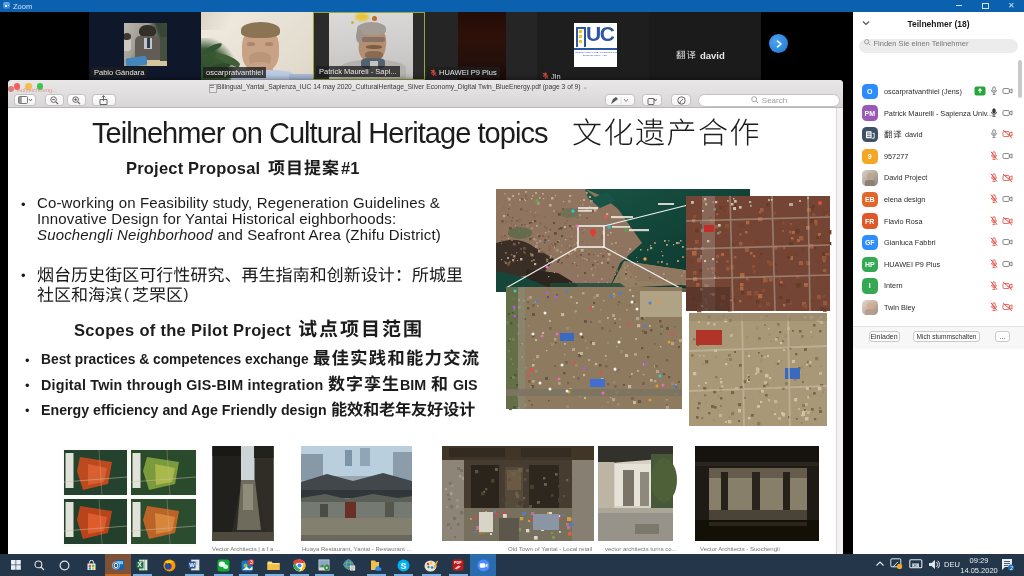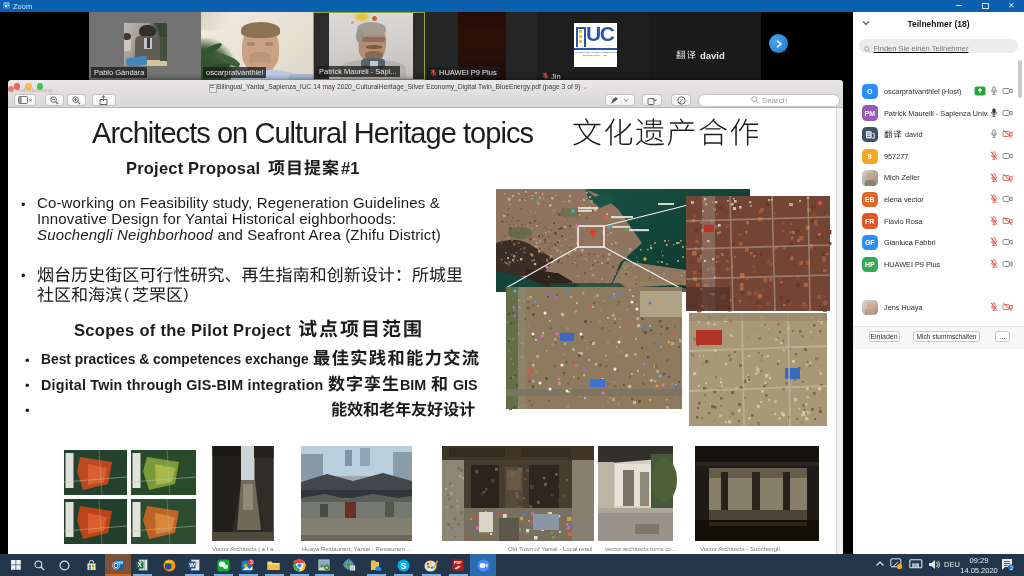--- a/index.html
+++ b/index.html
@@ -1,20 +1,20 @@
 <!DOCTYPE html>
 <html><head><meta charset="utf-8">
 <style>
 html,body{margin:0;padding:0;}
 body{width:1024px;height:576px;overflow:hidden;font-family:"Liberation Sans",sans-serif;background:#000;}
 .ab{position:absolute;}
 .screen{position:relative;width:1024px;height:576px;background:#000;overflow:hidden;}
 .lbl{position:absolute;left:2px;bottom:2px;background:rgba(30,30,30,.78);color:#e8e8e8;
 font-size:7.5px;line-height:9px;padding:1px 3px;white-space:nowrap;display:flex;align-items:center;gap:2px;}
-.cellbg{position:absolute;top:0;bottom:0;background:#737373;}
+.cellbg{position:absolute;top:0;bottom:0;background:#0f172a;}
 .btnmac{position:absolute;height:12px;background:linear-gradient(#fdfdfd,#f4f2f2);border:1px solid #c3c1c1;border-radius:3.5px;box-sizing:border-box;display:flex;align-items:center;justify-content:center;}
 .prow{position:absolute;left:853px;width:171px;height:21.6px;}
 .pav{position:absolute;left:9px;top:3px;width:15.5px;height:15.5px;border-radius:4.5px;color:#fff;font-weight:bold;font-size:7px;display:flex;align-items:center;justify-content:center;}
 .pnm{position:absolute;left:31px;top:0;height:21.6px;display:flex;align-items:center;font-size:7.3px;color:#2a2a2a;white-space:nowrap;}
 .pic{display:block;}
 .tb-ic{position:absolute;top:555px;width:24px;height:20px;display:flex;align-items:center;justify-content:center;}
 .ul{position:absolute;top:574px;height:2px;background:#7fb2e0;}
 .cap{position:absolute;font-size:6px;color:#777;white-space:nowrap;}
 svg{display:block}
 </style></head><body>
@@ -189,21 +189,21 @@
 </div>
 <div class="ab" style="left:698px;top:93.5px;width:142px;height:13px;background:#fff;border:1px solid #c5c3c3;border-radius:7px;box-sizing:border-box;display:flex;align-items:center;justify-content:center;gap:3px;">
  <svg width="8" height="8" viewBox="0 0 9 9">
         <circle cx="3.6" cy="3.6" r="2.8" fill="none" stroke="#999" stroke-width="1"></circle>
         <line x1="5.8" y1="5.8" x2="8" y2="8" stroke="#999" stroke-width="1.1"></line>
       </svg>
  <span style="font-size:8px;color:#9a9a9a;">Search</span>
 </div>
 <div class="ab" style="left:836px;top:108px;width:7px;height:446px;background:#f4f2f2;border-left:1px solid #d8d6d6;box-sizing:border-box;"></div>
 
-<div class="ab" style="left:92px;top:116.5px;font-size:29px;letter-spacing:-0.95px;color:#1c1c1c;white-space:nowrap;">Architects on Cultural Heritage topics</div>
+<div class="ab" style="left:92px;top:116.5px;font-size:29px;letter-spacing:-0.95px;color:#1c1c1c;white-space:nowrap;">Teilnehmer on Cultural Heritage topics</div>
 <div class="ab" style="left:572px;top:116.8px;">
       <svg width="189" height="32" viewBox="0 0 189 32">
         <path fill="#1c1c1c" d="M12.9 1.7C13.9 3.1 14.9 5.2 15.4 6.4L16.9 5.9C16.4 4.6 15.3 2.7 14.3 1.2ZM1.6 6.8V8.2H6.2C8.1 12.9 10.7 17.1 13.9 20.4C10.6 23.4 6.4 25.6 1.3 27.2C1.6 27.5 2 28.2 2.2 28.5C7.3 26.8 11.6 24.5 15 21.4C18.5 24.7 22.8 27.1 27.8 28.4C28 28 28.5 27.4 28.8 27.1C23.8 25.8 19.6 23.5 16.1 20.4C19.3 17.2 21.8 13.2 23.7 8.2H28.5V6.8ZM15.1 19.4C11.9 16.3 9.4 12.5 7.7 8.2H22C20.3 12.7 18 16.4 15.1 19.4Z M57.9 6C55.6 9.4 52.3 12.6 48.8 15.3V1.9H47.3V16.4C45.4 17.7 43.5 18.9 41.6 19.8C42 20.1 42.4 20.6 42.7 20.9C44.2 20.1 45.8 19.2 47.3 18.1V24.6C47.3 27.4 48.1 28 50.7 28C51.3 28 55.9 28 56.5 28C59.5 28 59.9 26.2 60.2 20.8C59.7 20.6 59.1 20.3 58.7 20C58.5 25.3 58.3 26.6 56.5 26.6C55.5 26.6 51.5 26.6 50.7 26.6C49.1 26.6 48.8 26.3 48.8 24.7V17.1C52.8 14.2 56.6 10.7 59.3 6.9ZM41.4 1.4C39.5 6.2 36.3 10.8 33 13.8C33.3 14.1 33.8 14.8 34 15.1C35.5 13.7 36.9 12 38.2 10.1V28.6H39.7V7.9C40.9 6 41.9 3.9 42.8 1.9Z M65.4 2.7C67.1 4.2 69.2 6.4 70.2 7.8L71.3 6.9C70.3 5.6 68.2 3.4 66.5 1.9ZM80.7 15.7V18C80.7 19.8 80 22.3 72.8 23.8C73.2 24.1 73.5 24.6 73.7 24.9C81.1 23.1 82.1 20.2 82.1 18V15.7ZM82.3 21.7C84.9 22.5 88.2 23.9 89.9 25L90.6 23.8C88.9 22.8 85.6 21.4 83 20.6ZM74.2 13.2V20.7H75.7V14.4H87.2V20.6H88.7V13.2ZM73.8 3.4V8H80.6V10.2H71.5V11.4H91.2V10.2H82V8H89.2V3.4H82V1.4H80.6V3.4ZM75.2 4.6H80.6V6.8H75.2ZM82 4.6H87.8V6.8H82ZM70.1 11.7H64.4V13H68.7V23.2C67.3 23.6 65.7 25.2 64 27.3L65.1 28.5C66.8 26.2 68.2 24.5 69.2 24.5C69.9 24.5 70.9 25.6 72.1 26.5C74.2 27.9 76.7 28.2 80.6 28.2C83.5 28.2 89.4 28 91.5 27.9C91.6 27.4 91.8 26.7 92 26.3C89 26.6 84.6 26.8 80.6 26.8C77.1 26.8 74.6 26.6 72.6 25.3C71.4 24.5 70.7 23.8 70.1 23.4Z M102.7 7.7C103.7 9.1 104.8 11 105.4 12.2L106.7 11.6C106.1 10.4 105 8.6 103.9 7.3ZM115.5 7.3C114.9 8.9 113.8 11.2 112.9 12.6H98.5V16.7C98.5 19.9 98.1 24.4 95.8 27.8C96.1 28 96.7 28.5 96.9 28.8C99.5 25.2 100 20.2 100 16.7V14.1H122.2V12.6H114.3C115.2 11.3 116.2 9.4 117 7.9ZM107.7 1.9C108.5 2.8 109.4 4.3 109.8 5.3H98V6.7H121.3V5.3H110.8L111.4 5C111 4.1 110 2.5 109 1.4Z M133.4 11.2V12.6H148.6V11.2ZM132.1 16.8V28.6H133.5V26.7H148.7V28.5H150.2V16.8ZM133.5 25.3V18.2H148.7V25.3ZM141.7 1.3C138.7 6 133.2 10.1 127.4 12.4C127.8 12.7 128.2 13.3 128.4 13.6C133.3 11.6 137.9 8.2 141.1 4.3C144.5 8.2 148.7 11 153.8 13.5C154.1 13 154.5 12.5 154.9 12.2C149.6 9.8 145.3 7.1 142 3.3L142.9 1.9Z M173.5 1.8C171.9 6.2 169.4 10.6 166.7 13.5C167 13.7 167.6 14.2 167.8 14.4C169.4 12.7 171 10.4 172.3 7.9H174.9V28.6H176.4V20.9H185.9V19.5H176.4V14.3H185.5V12.9H176.4V7.9H186.2V6.4H173C173.7 5 174.3 3.6 174.9 2.1ZM166.7 1.5C164.8 6.2 161.9 10.8 158.8 13.9C159.1 14.2 159.6 14.9 159.8 15.2C161 13.9 162.2 12.4 163.3 10.8V28.6H164.8V8.5C166.1 6.4 167.2 4.1 168 1.9Z"></path>
       </svg>
     </div>
 <div class="ab" style="left:126px;top:159px;font-size:16.5px;font-weight:bold;letter-spacing:.2px;color:#1c1c1c;white-space:nowrap;">Project Proposal</div>
 <div class="ab" style="left:268px;top:159.2px;">
       <svg width="72" height="18" viewBox="0 0 72 18">
         <path fill="#1c1c1c" d="M10.2 6.7V10.2C10.2 11.9 9.6 13.8 5.1 15C5.5 15.4 6.1 16.1 6.4 16.5C11.2 15 12.3 12.6 12.3 10.3V6.7ZM11.7 13.7C12.9 14.5 14.5 15.7 15.2 16.4L16.6 15C15.8 14.3 14.1 13.2 12.9 12.5ZM0.3 11.4 0.8 13.6C2.5 13 4.6 12.3 6.6 11.5L6.4 9.8L4.6 10.3V4.3H6.3V2.3H0.6V4.3H2.6V10.8ZM7 4.3V12.3H9V6.1H13.4V12.3H15.5V4.3H11.6L12.3 3H16.4V1.2H6.5V3H9.9C9.8 3.4 9.6 3.9 9.4 4.3Z M22.5 7.3H30.3V9.3H22.5ZM22.5 5.4V3.4H30.3V5.4ZM22.5 11.3H30.3V13.2H22.5ZM20.4 1.4V16.3H22.5V15.2H30.3V16.3H32.5V1.4Z M44.8 4.6H49.4V5.5H44.8ZM44.8 2.5H49.4V3.3H44.8ZM42.9 1V6.9H51.4V1ZM43.1 9.9C42.9 12.2 42.2 14.1 40.7 15.2C41.2 15.5 41.9 16.1 42.2 16.5C43 15.8 43.6 14.8 44 13.8C45.2 15.8 46.9 16.3 49.2 16.3H52.1C52.2 15.7 52.4 14.9 52.7 14.5C51.9 14.5 49.8 14.5 49.2 14.5C48.8 14.5 48.4 14.5 48.1 14.5V12.5H51.3V10.9H48.1V9.4H52.2V7.7H42.1V9.4H46.1V13.8C45.5 13.4 45 12.8 44.6 11.8C44.8 11.3 44.9 10.7 45 10.1ZM38.4 0.5V3.7H36.6V5.6H38.4V8.7L36.4 9.1L36.8 11.1L38.4 10.7V14.1C38.4 14.3 38.3 14.4 38.1 14.4C37.9 14.4 37.3 14.4 36.7 14.4C37 14.9 37.2 15.8 37.2 16.3C38.3 16.3 39.1 16.2 39.6 15.9C40.1 15.6 40.3 15 40.3 14.1V10.1L42.1 9.6L41.8 7.8L40.3 8.2V5.6H42V3.7H40.3V0.5Z M54.8 11V12.6H60C58.5 13.6 56.4 14.3 54.4 14.7C54.8 15.1 55.3 15.8 55.6 16.3C57.7 15.8 59.9 14.8 61.4 13.5V16.5H63.5V13.4C65.1 14.8 67.3 15.8 69.4 16.3C69.7 15.8 70.3 15 70.7 14.6C68.7 14.2 66.5 13.5 65 12.6H70.3V11H63.5V9.8H61.4V11ZM60.9 1 61.3 1.7H55.2V4.3H57.1V3.3H60.8C60.5 3.7 60.2 4.2 59.9 4.6H54.9V6.2H58.5C58 6.8 57.4 7.4 56.9 7.8C58 8 59.1 8.2 60.1 8.4C58.7 8.7 57 8.9 55 9C55.3 9.4 55.5 10 55.7 10.5C58.9 10.3 61.4 9.9 63.3 9.1C65.2 9.6 66.9 10.1 68.2 10.6L69.8 9.2C68.6 8.8 67 8.3 65.3 7.9C65.8 7.4 66.3 6.9 66.8 6.2H70.1V4.6H62.1L62.8 3.7L61.5 3.3H67.9V4.3H69.8V1.7H63.4C63.2 1.3 62.9 0.8 62.7 0.4ZM64.5 6.2C64.1 6.7 63.6 7.1 63 7.4C62 7.2 61 7 60 6.9L60.7 6.2Z"></path>
       </svg>
@@ -250,20 +250,21 @@
         <path fill="#1c1c1c" d="M7.2 0.7C6.9 1.4 6.5 2.3 6.1 2.9L7.4 3.5C7.8 2.9 8.4 2.2 8.9 1.4ZM6.4 10.9C6.1 11.5 5.6 12 5.2 12.5L3.8 11.8L4.3 10.9ZM1.4 12.5C2.1 12.8 3 13.2 3.8 13.6C2.8 14.2 1.7 14.6 0.4 14.9C0.8 15.3 1.2 16 1.4 16.4C2.9 16 4.3 15.4 5.4 14.5C5.9 14.8 6.4 15.1 6.7 15.4L7.9 14.1C7.6 13.9 7.2 13.6 6.7 13.3C7.6 12.3 8.2 11.1 8.7 9.6L7.6 9.2L7.3 9.3H5.1L5.4 8.6L3.6 8.3C3.5 8.6 3.3 8.9 3.2 9.3H1V10.9H2.3C2 11.5 1.7 12 1.4 12.5ZM1.1 1.4C1.5 2.1 2 3 2.1 3.5H0.7V5.1H3.2C2.5 6 1.4 6.7 0.4 7.1C0.7 7.5 1.2 8.2 1.4 8.6C2.3 8.1 3.2 7.4 4 6.7V8.2H5.8V6.3C6.5 6.9 7.2 7.4 7.5 7.8L8.6 6.4C8.3 6.1 7.4 5.6 6.6 5.1H9.1V3.5H5.8V0.5H4V3.5H2.2L3.6 2.9C3.5 2.3 3 1.4 2.6 0.8ZM10.4 0.6C10 3.6 9.3 6.5 7.9 8.3C8.3 8.6 9.1 9.2 9.4 9.6C9.7 9.1 10 8.6 10.3 8.1C10.6 9.4 11 10.6 11.5 11.6C10.6 13.1 9.4 14.1 7.6 14.9C8 15.3 8.5 16.2 8.7 16.6C10.3 15.7 11.5 14.7 12.5 13.4C13.2 14.6 14.2 15.6 15.4 16.3C15.7 15.8 16.3 15.1 16.7 14.7C15.4 14 14.4 13 13.6 11.6C14.4 9.9 14.9 7.9 15.2 5.5H16.3V3.7H11.7C12 2.7 12.1 1.8 12.3 0.8ZM13.3 5.5C13.2 7 12.9 8.3 12.5 9.4C12.1 8.2 11.7 6.9 11.5 5.5Z M25.4 8.7V9.6H19.1V11.6H25.4V14.1C25.4 14.3 25.3 14.4 25 14.4C24.6 14.4 23.3 14.4 22.3 14.4C22.6 14.9 23 15.8 23.2 16.5C24.6 16.5 25.7 16.4 26.5 16.1C27.3 15.8 27.6 15.2 27.6 14.2V11.6H33.9V9.6H27.6V9.4C29 8.5 30.4 7.4 31.4 6.4L30 5.3L29.5 5.4H22V7.3H27.5C26.8 7.9 26.1 8.4 25.4 8.7ZM24.9 1C25.1 1.3 25.3 1.7 25.5 2.1H19.1V6H21.1V4H31.7V6H33.8V2.1H27.9C27.7 1.6 27.3 0.9 26.9 0.4Z M39.3 4.2C38.9 5.3 38 6.4 37.1 7.1C37.5 7.3 38.3 7.9 38.6 8.2C39.6 7.4 40.6 6.1 41.2 4.7ZM43 0.8C43.2 1.1 43.4 1.5 43.6 1.9H37.1V3.6H41.4V8.1H43.5V3.6H45.5V8.1H47.5V5.2C48.5 6 49.8 7.3 50.4 8.1L52 7C51.4 6.2 50.1 5 49 4.2L47.5 5.1V3.6H51.9V1.9H45.9C45.6 1.4 45.3 0.8 45 0.3ZM36.8 11.3V13H43.5V14.2C43.5 14.5 43.4 14.6 43 14.6C42.7 14.6 41.2 14.6 40 14.5C40.3 15 40.7 15.8 40.8 16.4C42.4 16.4 43.6 16.4 44.5 16.1C45.4 15.9 45.7 15.4 45.7 14.3V13H52.3V11.3H47.1C48.2 10.7 49.3 10.1 50.2 9.5L48.9 8.4L48.4 8.5H39.4V10.2H45.8C45 10.6 44.2 10.9 43.5 11.2V11.3Z M57.5 0.7C56.9 3.1 55.8 5.4 54.5 6.9C55 7.1 55.9 7.7 56.3 8.1C56.9 7.4 57.4 6.5 57.9 5.6H61.5V8.6H56.8V10.6H61.5V14H54.9V16H70.2V14H63.6V10.6H68.7V8.6H63.6V5.6H69.4V3.6H63.6V0.5H61.5V3.6H58.8C59.2 2.8 59.4 2 59.6 1.2Z"></path>
       </svg>
     </div>
 <div class="ab" style="left:400px;top:377px;font-size:14.3px;font-weight:bold;color:#1c1c1c;">BIM</div>
 <div class="ab" style="left:431px;top:375.2px;">
       <svg width="18" height="18" viewBox="0 0 18 18">
         <path fill="#1c1c1c" d="M8.8 2.1V15.7H10.8V14.3H13.5V15.5H15.6V2.1ZM10.8 12.3V4.1H13.5V12.3ZM7.1 0.7C5.5 1.3 3 1.8 0.8 2.1C1 2.6 1.3 3.3 1.4 3.7C2.1 3.6 3 3.5 3.8 3.4V5.6H0.7V7.5H3.3C2.6 9.4 1.5 11.3 0.4 12.5C0.7 13.1 1.2 13.9 1.4 14.5C2.3 13.5 3.1 12 3.8 10.4V16.5H5.8V10.1C6.4 10.9 7 11.8 7.3 12.4L8.4 10.7C8.1 10.2 6.5 8.4 5.8 7.7V7.5H8.3V5.6H5.8V3C6.7 2.8 7.6 2.5 8.4 2.3Z"></path>
       </svg>
     </div>
 <div class="ab" style="left:453px;top:377px;font-size:14.3px;font-weight:bold;color:#1c1c1c;">GIS</div>
+<div class="ab" style="left:41px;top:402.3px;font-size:14.2px;font-weight:bold;color:#1c1c1c;white-space:nowrap;">Energy efficiency and Age Friendly design</div>
 <div class="ab" style="left:331px;top:401.1px;">
       <svg width="144" height="17" viewBox="0 0 144 17">
         <path fill="#1c1c1c" d="M5.7 7.9V8.8H3.3V7.9ZM1.5 6.4V15.7H3.3V12.6H5.7V13.7C5.7 13.9 5.6 13.9 5.4 13.9C5.2 14 4.6 14 4 13.9C4.2 14.4 4.5 15.2 4.6 15.7C5.6 15.7 6.3 15.6 6.9 15.3C7.4 15.1 7.6 14.6 7.6 13.7V6.4ZM3.3 10.2H5.7V11.2H3.3ZM13.7 1.5C13 2 11.9 2.5 10.8 2.9V0.6H8.9V5.4C8.9 7.2 9.3 7.8 11.2 7.8C11.6 7.8 13 7.8 13.4 7.8C14.9 7.8 15.5 7.2 15.7 5.1C15.1 5 14.4 4.7 14 4.4C13.9 5.8 13.8 6.1 13.3 6.1C12.9 6.1 11.7 6.1 11.5 6.1C10.9 6.1 10.8 6 10.8 5.4V4.5C12.2 4.1 13.7 3.5 15 2.9ZM13.9 8.8C13.1 9.3 12 9.9 10.8 10.3V8.1H8.9V13.3C8.9 15 9.4 15.6 11.3 15.6C11.6 15.6 13.1 15.6 13.5 15.6C15.1 15.6 15.6 15 15.8 12.7C15.3 12.5 14.5 12.2 14.1 11.9C14 13.6 13.9 13.9 13.4 13.9C13 13.9 11.8 13.9 11.5 13.9C10.9 13.9 10.8 13.8 10.8 13.2V11.9C12.3 11.5 13.9 10.9 15.1 10.2ZM1.4 5.6C1.8 5.4 2.5 5.3 6.4 5C6.5 5.2 6.6 5.5 6.7 5.8L8.4 5.1C8.1 4.1 7.3 2.6 6.6 1.5L4.9 2.1C5.2 2.5 5.5 3 5.7 3.5L3.3 3.7C4 2.9 4.6 1.9 5.1 1L3 0.5C2.6 1.6 1.8 2.8 1.5 3.1C1.3 3.5 1 3.7 0.8 3.8C1 4.3 1.3 5.2 1.4 5.6Z M19.1 1C19.5 1.5 19.8 2.2 20 2.7H16.7V4.5H22.4L21.1 5.1C21.6 5.8 22.2 6.6 22.6 7.3L21 7C20.9 7.6 20.7 8.2 20.5 8.7L19.4 7.6L18.2 8.5C18.9 7.5 19.6 6.2 20.1 5L18.4 4.5C17.9 5.8 17.1 7.2 16.3 8.1C16.7 8.4 17.3 9 17.6 9.4L18.1 8.7C18.6 9.3 19.2 9.9 19.7 10.5C18.9 12 17.8 13.1 16.4 14C16.8 14.3 17.5 15 17.7 15.4C19 14.5 20.1 13.4 20.9 12C21.5 12.8 22 13.5 22.3 14.1L23.9 12.9C23.4 12.1 22.7 11.2 21.9 10.2C22.2 9.4 22.5 8.6 22.8 7.7C22.9 8 23 8.2 23 8.4L23.8 8C24.1 8.4 24.7 9.1 24.9 9.5C25.2 9.2 25.4 8.8 25.6 8.5C25.9 9.5 26.3 10.5 26.8 11.4C25.8 12.7 24.6 13.6 22.9 14.4C23.4 14.7 24.1 15.4 24.3 15.8C25.7 15.1 26.9 14.2 27.8 13.1C28.5 14.1 29.4 15 30.5 15.7C30.8 15.2 31.4 14.5 31.8 14.2C30.7 13.5 29.7 12.5 28.9 11.4C29.8 9.7 30.4 7.6 30.8 5.1H31.6V3.3H27.5C27.7 2.5 27.9 1.6 28 0.8L26.2 0.5C25.9 2.9 25.3 5.3 24.3 7C23.9 6.2 23.3 5.2 22.7 4.5H24.5V2.7H20.7L21.8 2.3C21.6 1.8 21.2 1 20.8 0.4ZM27 5.1H28.9C28.7 6.8 28.3 8.2 27.8 9.5C27.3 8.4 27 7.3 26.7 6.2Z M40.4 2V14.9H42.3V13.6H44.9V14.8H46.9V2ZM42.3 11.8V3.9H44.9V11.8ZM38.7 0.6C37.2 1.2 34.9 1.7 32.8 2C33 2.4 33.2 3.1 33.3 3.5C34 3.5 34.8 3.4 35.6 3.2V5.3H32.7V7.1H35.1C34.5 8.9 33.5 10.8 32.4 12C32.7 12.4 33.2 13.2 33.3 13.8C34.2 12.8 35 11.4 35.6 9.9V15.7H37.6V9.7C38.1 10.4 38.6 11.3 38.9 11.8L40.1 10.2C39.7 9.8 38.2 8 37.6 7.4V7.1H39.9V5.3H37.6V2.8C38.4 2.6 39.3 2.4 40 2.2Z M61.1 1.1C60.6 1.9 60 2.7 59.4 3.4V2.4H55.9V0.5H53.9V2.4H50.2V4.2H53.9V5.8H48.7V7.6H54.5C52.6 8.9 50.5 9.9 48.3 10.7C48.7 11.1 49.4 11.9 49.6 12.3C50.7 11.9 51.8 11.4 52.9 10.8V13C52.9 14.9 53.6 15.5 56.1 15.5C56.7 15.5 59.4 15.5 59.9 15.5C62.1 15.5 62.7 14.8 62.9 12.4C62.4 12.3 61.5 12 61.1 11.7C61 13.4 60.8 13.7 59.8 13.7C59.1 13.7 56.8 13.7 56.3 13.7C55.1 13.7 54.9 13.6 54.9 13V12.1C57.2 11.6 59.7 10.9 61.7 10.1L60.1 8.7C58.8 9.3 56.9 10 54.9 10.5V9.6C55.9 9 56.8 8.4 57.7 7.6H63.5V5.8H59.7C60.9 4.7 62 3.4 62.9 2ZM55.9 5.8V4.2H58.6C58.1 4.8 57.5 5.3 56.9 5.8Z M64.6 10.4V12.2H72V15.7H74V12.2H79.6V10.4H74V7.9H78.3V6.1H74V4.1H78.7V2.3H69.5C69.7 1.8 69.8 1.4 70 0.9L68 0.4C67.3 2.5 66.1 4.6 64.6 5.9C65.1 6.2 65.9 6.8 66.3 7.1C67.1 6.4 67.8 5.3 68.5 4.1H72V6.1H67.2V10.4ZM69.2 10.4V7.9H72V10.4Z M85.1 0.5C85 1 85 1.8 84.9 2.9H81V4.8H84.7C84.3 7.8 83.2 11.4 80.4 13.7C81 14.1 81.7 14.6 82.1 15.1C83.8 13.5 85 11.4 85.7 9.3C86.3 10.4 87 11.4 87.9 12.3C86.7 13.1 85.4 13.7 84 14C84.4 14.4 84.8 15.2 85.1 15.7C86.7 15.2 88.1 14.5 89.4 13.6C90.8 14.5 92.4 15.2 94.4 15.6C94.6 15.1 95.2 14.3 95.6 13.9C93.8 13.5 92.2 13 90.9 12.2C92.2 10.9 93.2 9.2 93.8 6.9L92.5 6.4L92.1 6.5H86.4C86.6 5.9 86.7 5.3 86.7 4.8H95.2V2.9H86.9C87 1.9 87.1 1.1 87.1 0.5ZM89.3 11.1C88.4 10.3 87.7 9.4 87.2 8.3H91.2C90.7 9.4 90.1 10.3 89.3 11.1Z M96.7 9.3C97.5 10 98.4 10.7 99.2 11.4C98.4 12.6 97.5 13.6 96.3 14.2C96.7 14.5 97.2 15.2 97.5 15.7C98.7 15 99.8 14 100.6 12.7C101.3 13.4 101.8 13.9 102.2 14.5L103.4 12.8C103 12.2 102.4 11.6 101.6 10.9C102.5 9.1 103 6.8 103.2 3.9L102 3.6L101.7 3.7H99.9C100.1 2.7 100.3 1.6 100.4 0.7L98.5 0.5C98.4 1.5 98.2 2.6 98 3.7H96.5V5.5H97.7C97.4 6.9 97 8.3 96.7 9.3ZM101.2 5.5C101 7.1 100.6 8.5 100.1 9.7L98.8 8.7C99.1 7.7 99.3 6.6 99.6 5.5ZM106.4 5.6V7.2H103V9H106.4V13.6C106.4 13.8 106.4 13.9 106.1 13.9C105.8 13.9 104.9 13.9 104.1 13.9C104.3 14.4 104.6 15.2 104.7 15.7C106 15.7 106.9 15.7 107.6 15.4C108.2 15.1 108.5 14.6 108.5 13.6V9H111.7V7.2H108.5V6C109.6 4.9 110.7 3.5 111.5 2.3L110.1 1.4L109.7 1.5H103.6V3.2H108.4C107.9 4.1 107.1 5 106.4 5.6Z M113.6 1.9C114.5 2.7 115.6 3.8 116.2 4.5L117.5 3.2C116.9 2.5 115.7 1.4 114.9 0.7ZM112.6 5.5V7.4H114.5V12.2C114.5 13 114.1 13.6 113.7 13.8C114 14.2 114.5 15 114.7 15.5C114.9 15.1 115.5 14.6 118.5 12.1C118.3 11.7 117.9 11 117.8 10.5L116.4 11.6V5.5ZM119.6 1V2.8C119.6 3.9 119.4 5.1 117.3 5.9C117.7 6.2 118.4 7 118.6 7.4C120.9 6.3 121.4 4.5 121.4 2.8H123.6V4.5C123.6 6.2 123.9 6.9 125.5 6.9C125.8 6.9 126.3 6.9 126.6 6.9C126.9 6.9 127.3 6.8 127.6 6.7C127.5 6.3 127.5 5.6 127.4 5.1C127.2 5.2 126.8 5.2 126.5 5.2C126.3 5.2 125.9 5.2 125.7 5.2C125.5 5.2 125.4 5 125.4 4.6V1ZM124.4 9.3C123.9 10.3 123.2 11 122.4 11.7C121.6 11 121 10.2 120.5 9.3ZM118.2 7.5V9.3H119.4L118.7 9.6C119.3 10.8 120 11.8 120.9 12.7C119.8 13.3 118.5 13.7 117.1 14C117.4 14.4 117.8 15.2 117.9 15.7C119.6 15.3 121.1 14.7 122.4 13.9C123.6 14.7 125 15.3 126.6 15.7C126.9 15.2 127.4 14.4 127.8 14C126.4 13.7 125.1 13.3 124 12.7C125.3 11.5 126.2 10 126.8 8L125.6 7.5L125.3 7.5Z M129.9 1.9C130.8 2.7 132 3.8 132.5 4.5L133.8 3.1C133.3 2.4 132 1.3 131.1 0.6ZM128.6 5.5V7.4H131V12.3C131 13 130.5 13.6 130.1 13.8C130.4 14.2 130.9 15.1 131 15.6C131.4 15.2 132 14.8 135.2 12.4C135 12 134.7 11.2 134.6 10.6L133 11.8V5.5ZM137.8 0.6V5.6H133.9V7.6H137.8V15.7H139.9V7.6H143.7V5.6H139.9V0.6Z"></path>
       </svg>
     </div>
 <svg class="ab" style="left:490px;top:183px;" width="350" height="250" viewBox="0 0 350 250">
       <defs>
         <linearGradient id="sea" x1="0" y1="0" x2="1" y2="1">
           <stop offset="0" stop-color="#185343"></stop>
           <stop offset=".55" stop-color="#114136"></stop>
@@ -1701,31 +1702,31 @@
 <div class="cap" style="left:605px;top:545.5px;">vector architects turns co...</div>
 <div class="cap" style="left:700px;top:545.5px;">Vector Architects - Suochengli</div>
 
 <div class="ab" style="left:853px;top:11.5px;width:171px;height:542.5px;background:#fff;"></div>
 <div class="ab" style="left:862px;top:20px;">
       <svg width="8" height="6" viewBox="0 0 8 6">
         <path d="M1 1.5 l3 3 l3 -3" fill="none" stroke="#555" stroke-width="1.2"></path>
       </svg>
     </div>
 <div class="ab" style="left:853px;top:18.5px;width:171px;text-align:center;font-size:8.5px;font-weight:bold;color:#1a1a1a;">Teilnehmer (18)</div>
-<div class="ab" style="left:858.5px;top:39px;width:159px;height:13.5px;background:#ececec;border-radius:7px;display:flex;align-items:flex-end;padding-left:5px;box-sizing:border-box;gap:3px;text-decoration:underline;">
+<div class="ab" style="left:858.5px;top:39px;width:159px;height:13.5px;background:#ececec;border-radius:7px;display:flex;align-items:flex-start;padding-left:5px;box-sizing:border-box;gap:3px;">
  <svg width="7" height="7" viewBox="0 0 9 9">
         <circle cx="3.6" cy="3.6" r="2.8" fill="none" stroke="#999" stroke-width="1.2"></circle>
         <line x1="5.8" y1="5.8" x2="8" y2="8" stroke="#999" stroke-width="1.2"></line>
       </svg>
  <span style="font-size:7.5px;color:#777;">Finden Sie einen Teilnehmer</span>
 </div>
 <div class="ab" style="left:1018px;top:60px;width:3.5px;height:38px;background:#c9c9c9;border-radius:2px;"></div>
     <div class="prow" style="top:80.7px;">
       <span class="pav" style="background:#2d8cff;">O</span>
-      <span class="pnm">oscarpratvanthiel (Host)</span>
+      <span class="pnm">oscarpratvanthiel (Jens)</span>
       <span style="position:absolute;right:11px;top:5.5px;display:flex;gap:4px;align-items:center;">
         <svg class="pic" width="12" height="10" viewBox="0 0 12 10">
           <rect x="0.5" y="0.5" width="11" height="9" rx="2" fill="#27a43a"></rect>
           <path d="M6 7 V3.2 M4.3 4.6 L6 2.9 L7.7 4.6" stroke="#fff" stroke-width="1.1" fill="none"></path>
         </svg>
         <svg class="pic" width="8" height="10" viewBox="0 0 9 11">
           <rect x="3.1" y="0.7" width="2.8" height="5" rx="1.4" fill="none" stroke="#6e6e6e" stroke-width=".9"></rect>
           <path d="M1.6 4.2 a2.9 2.9 0 0 0 5.8 0" fill="none" stroke="#6e6e6e" stroke-width=".9"></path>
           <line x1="4.5" y1="7.1" x2="4.5" y2="9" stroke="#6e6e6e" stroke-width=".9"></line>
           <line x1="2.8" y1="9.4" x2="6.2" y2="9.4" stroke="#6e6e6e" stroke-width=".9"></line>
@@ -1795,39 +1796,39 @@
           <rect x="1" y="2.8" width="7" height="5.4" rx="1.2" fill="none" stroke="#6e6e6e" stroke-width=".9"></rect>
           <path d="M8.3 4.6 L11 3.2 V7.8 L8.3 6.4 Z" fill="none" stroke="#6e6e6e" stroke-width=".9"></path>
         </svg>
       </span>
     </div>
     <div class="prow" style="top:167.1px;">
       <span class="pav" style="background:linear-gradient(135deg,#d8d3cc 0%,#b5aca0 50%,#8f867c 100%);">
         <span style="position:absolute;left:4.5px;top:3px;width:6.5px;height:6.5px;border-radius:50%;background:#c4a58c;"></span>
         <span style="position:absolute;left:3px;top:9.5px;width:9.5px;height:6px;border-radius:3px 3px 0 0;background:#8a8276;"></span>
       </span>
-      <span class="pnm">Mich Zeller</span>
+      <span class="pnm">David Project</span>
       <span style="position:absolute;right:11px;top:5.5px;display:flex;gap:4px;align-items:center;">
         <svg class="pic" width="8" height="10" viewBox="0 0 9 11">
           <rect x="3.1" y="0.7" width="2.8" height="5" rx="1.4" fill="none" stroke="#e04a3f" stroke-width=".9"></rect>
           <path d="M1.6 4.2 a2.9 2.9 0 0 0 5.8 0" fill="none" stroke="#e04a3f" stroke-width=".9"></path>
           <line x1="4.5" y1="7.1" x2="4.5" y2="9" stroke="#e04a3f" stroke-width=".9"></line>
           <line x1="2.8" y1="9.4" x2="6.2" y2="9.4" stroke="#e04a3f" stroke-width=".9"></line>
           <line x1="1" y1="0.6" x2="8" y2="9.6" stroke="#e04a3f" stroke-width="1.1"></line>
         </svg>
         <svg class="pic" width="11" height="10" viewBox="0 0 12 11">
           <rect x="1" y="2.8" width="7" height="5.4" rx="1.2" fill="none" stroke="#e04a3f" stroke-width=".9"></rect>
           <path d="M8.3 4.6 L11 3.2 V7.8 L8.3 6.4 Z" fill="none" stroke="#e04a3f" stroke-width=".9"></path>
           <line x1="1.2" y1="1.2" x2="10.8" y2="9.8" stroke="#e04a3f" stroke-width="1.1"></line>
         </svg>
       </span>
     </div>
     <div class="prow" style="top:188.70000000000002px;">
       <span class="pav" style="background:#e0662a;">EB</span>
-      <span class="pnm">elena vector</span>
+      <span class="pnm">elena design</span>
       <span style="position:absolute;right:11px;top:5.5px;display:flex;gap:4px;align-items:center;">
         <svg class="pic" width="8" height="10" viewBox="0 0 9 11">
           <rect x="3.1" y="0.7" width="2.8" height="5" rx="1.4" fill="none" stroke="#e04a3f" stroke-width=".9"></rect>
           <path d="M1.6 4.2 a2.9 2.9 0 0 0 5.8 0" fill="none" stroke="#e04a3f" stroke-width=".9"></path>
           <line x1="4.5" y1="7.1" x2="4.5" y2="9" stroke="#e04a3f" stroke-width=".9"></line>
           <line x1="2.8" y1="9.4" x2="6.2" y2="9.4" stroke="#e04a3f" stroke-width=".9"></line>
           <line x1="1" y1="0.6" x2="8" y2="9.6" stroke="#e04a3f" stroke-width="1.1"></line>
         </svg>
         <svg class="pic" width="11" height="10" viewBox="0 0 12 11">
           <rect x="1" y="2.8" width="7" height="5.4" rx="1.2" fill="none" stroke="#6e6e6e" stroke-width=".9"></rect>
@@ -1880,26 +1881,44 @@
           <line x1="4.5" y1="7.1" x2="4.5" y2="9" stroke="#e04a3f" stroke-width=".9"></line>
           <line x1="2.8" y1="9.4" x2="6.2" y2="9.4" stroke="#e04a3f" stroke-width=".9"></line>
           <line x1="1" y1="0.6" x2="8" y2="9.6" stroke="#e04a3f" stroke-width="1.1"></line>
         </svg>
         <svg class="pic" width="11" height="10" viewBox="0 0 12 11">
           <rect x="1" y="2.8" width="7" height="5.4" rx="1.2" fill="none" stroke="#6e6e6e" stroke-width=".9"></rect>
           <path d="M8.3 4.6 L11 3.2 V7.8 L8.3 6.4 Z" fill="none" stroke="#6e6e6e" stroke-width=".9"></path>
         </svg>
       </span>
     </div>
+    <div class="prow" style="top:275.1px;">
+      <span class="pav" style="background:#35a854;">I</span>
+      <span class="pnm">Intern</span>
+      <span style="position:absolute;right:11px;top:5.5px;display:flex;gap:4px;align-items:center;">
+        <svg class="pic" width="8" height="10" viewBox="0 0 9 11">
+          <rect x="3.1" y="0.7" width="2.8" height="5" rx="1.4" fill="none" stroke="#e04a3f" stroke-width=".9"></rect>
+          <path d="M1.6 4.2 a2.9 2.9 0 0 0 5.8 0" fill="none" stroke="#e04a3f" stroke-width=".9"></path>
+          <line x1="4.5" y1="7.1" x2="4.5" y2="9" stroke="#e04a3f" stroke-width=".9"></line>
+          <line x1="2.8" y1="9.4" x2="6.2" y2="9.4" stroke="#e04a3f" stroke-width=".9"></line>
+          <line x1="1" y1="0.6" x2="8" y2="9.6" stroke="#e04a3f" stroke-width="1.1"></line>
+        </svg>
+        <svg class="pic" width="11" height="10" viewBox="0 0 12 11">
+          <rect x="1" y="2.8" width="7" height="5.4" rx="1.2" fill="none" stroke="#e04a3f" stroke-width=".9"></rect>
+          <path d="M8.3 4.6 L11 3.2 V7.8 L8.3 6.4 Z" fill="none" stroke="#e04a3f" stroke-width=".9"></path>
+          <line x1="1.2" y1="1.2" x2="10.8" y2="9.8" stroke="#e04a3f" stroke-width="1.1"></line>
+        </svg>
+      </span>
+    </div>
     <div class="prow" style="top:296.70000000000005px;">
       <span class="pav" style="background:linear-gradient(135deg,#e0d6ce 0%,#c9b4a4 50%,#a08878 100%);">
         <span style="position:absolute;left:4.5px;top:3px;width:6.5px;height:6.5px;border-radius:50%;background:#d4ab90;"></span>
         <span style="position:absolute;left:3px;top:9.5px;width:9.5px;height:6px;border-radius:3px 3px 0 0;background:#b5a090;"></span>
       </span>
-      <span class="pnm">Jens Huaya</span>
+      <span class="pnm">Twin Bley</span>
       <span style="position:absolute;right:11px;top:5.5px;display:flex;gap:4px;align-items:center;">
         <svg class="pic" width="8" height="10" viewBox="0 0 9 11">
           <rect x="3.1" y="0.7" width="2.8" height="5" rx="1.4" fill="none" stroke="#e04a3f" stroke-width=".9"></rect>
           <path d="M1.6 4.2 a2.9 2.9 0 0 0 5.8 0" fill="none" stroke="#e04a3f" stroke-width=".9"></path>
           <line x1="4.5" y1="7.1" x2="4.5" y2="9" stroke="#e04a3f" stroke-width=".9"></line>
           <line x1="2.8" y1="9.4" x2="6.2" y2="9.4" stroke="#e04a3f" stroke-width=".9"></line>
           <line x1="1" y1="0.6" x2="8" y2="9.6" stroke="#e04a3f" stroke-width="1.1"></line>
         </svg>
         <svg class="pic" width="11" height="10" viewBox="0 0 12 11">
           <rect x="1" y="2.8" width="7" height="5.4" rx="1.2" fill="none" stroke="#e04a3f" stroke-width=".9"></rect>

